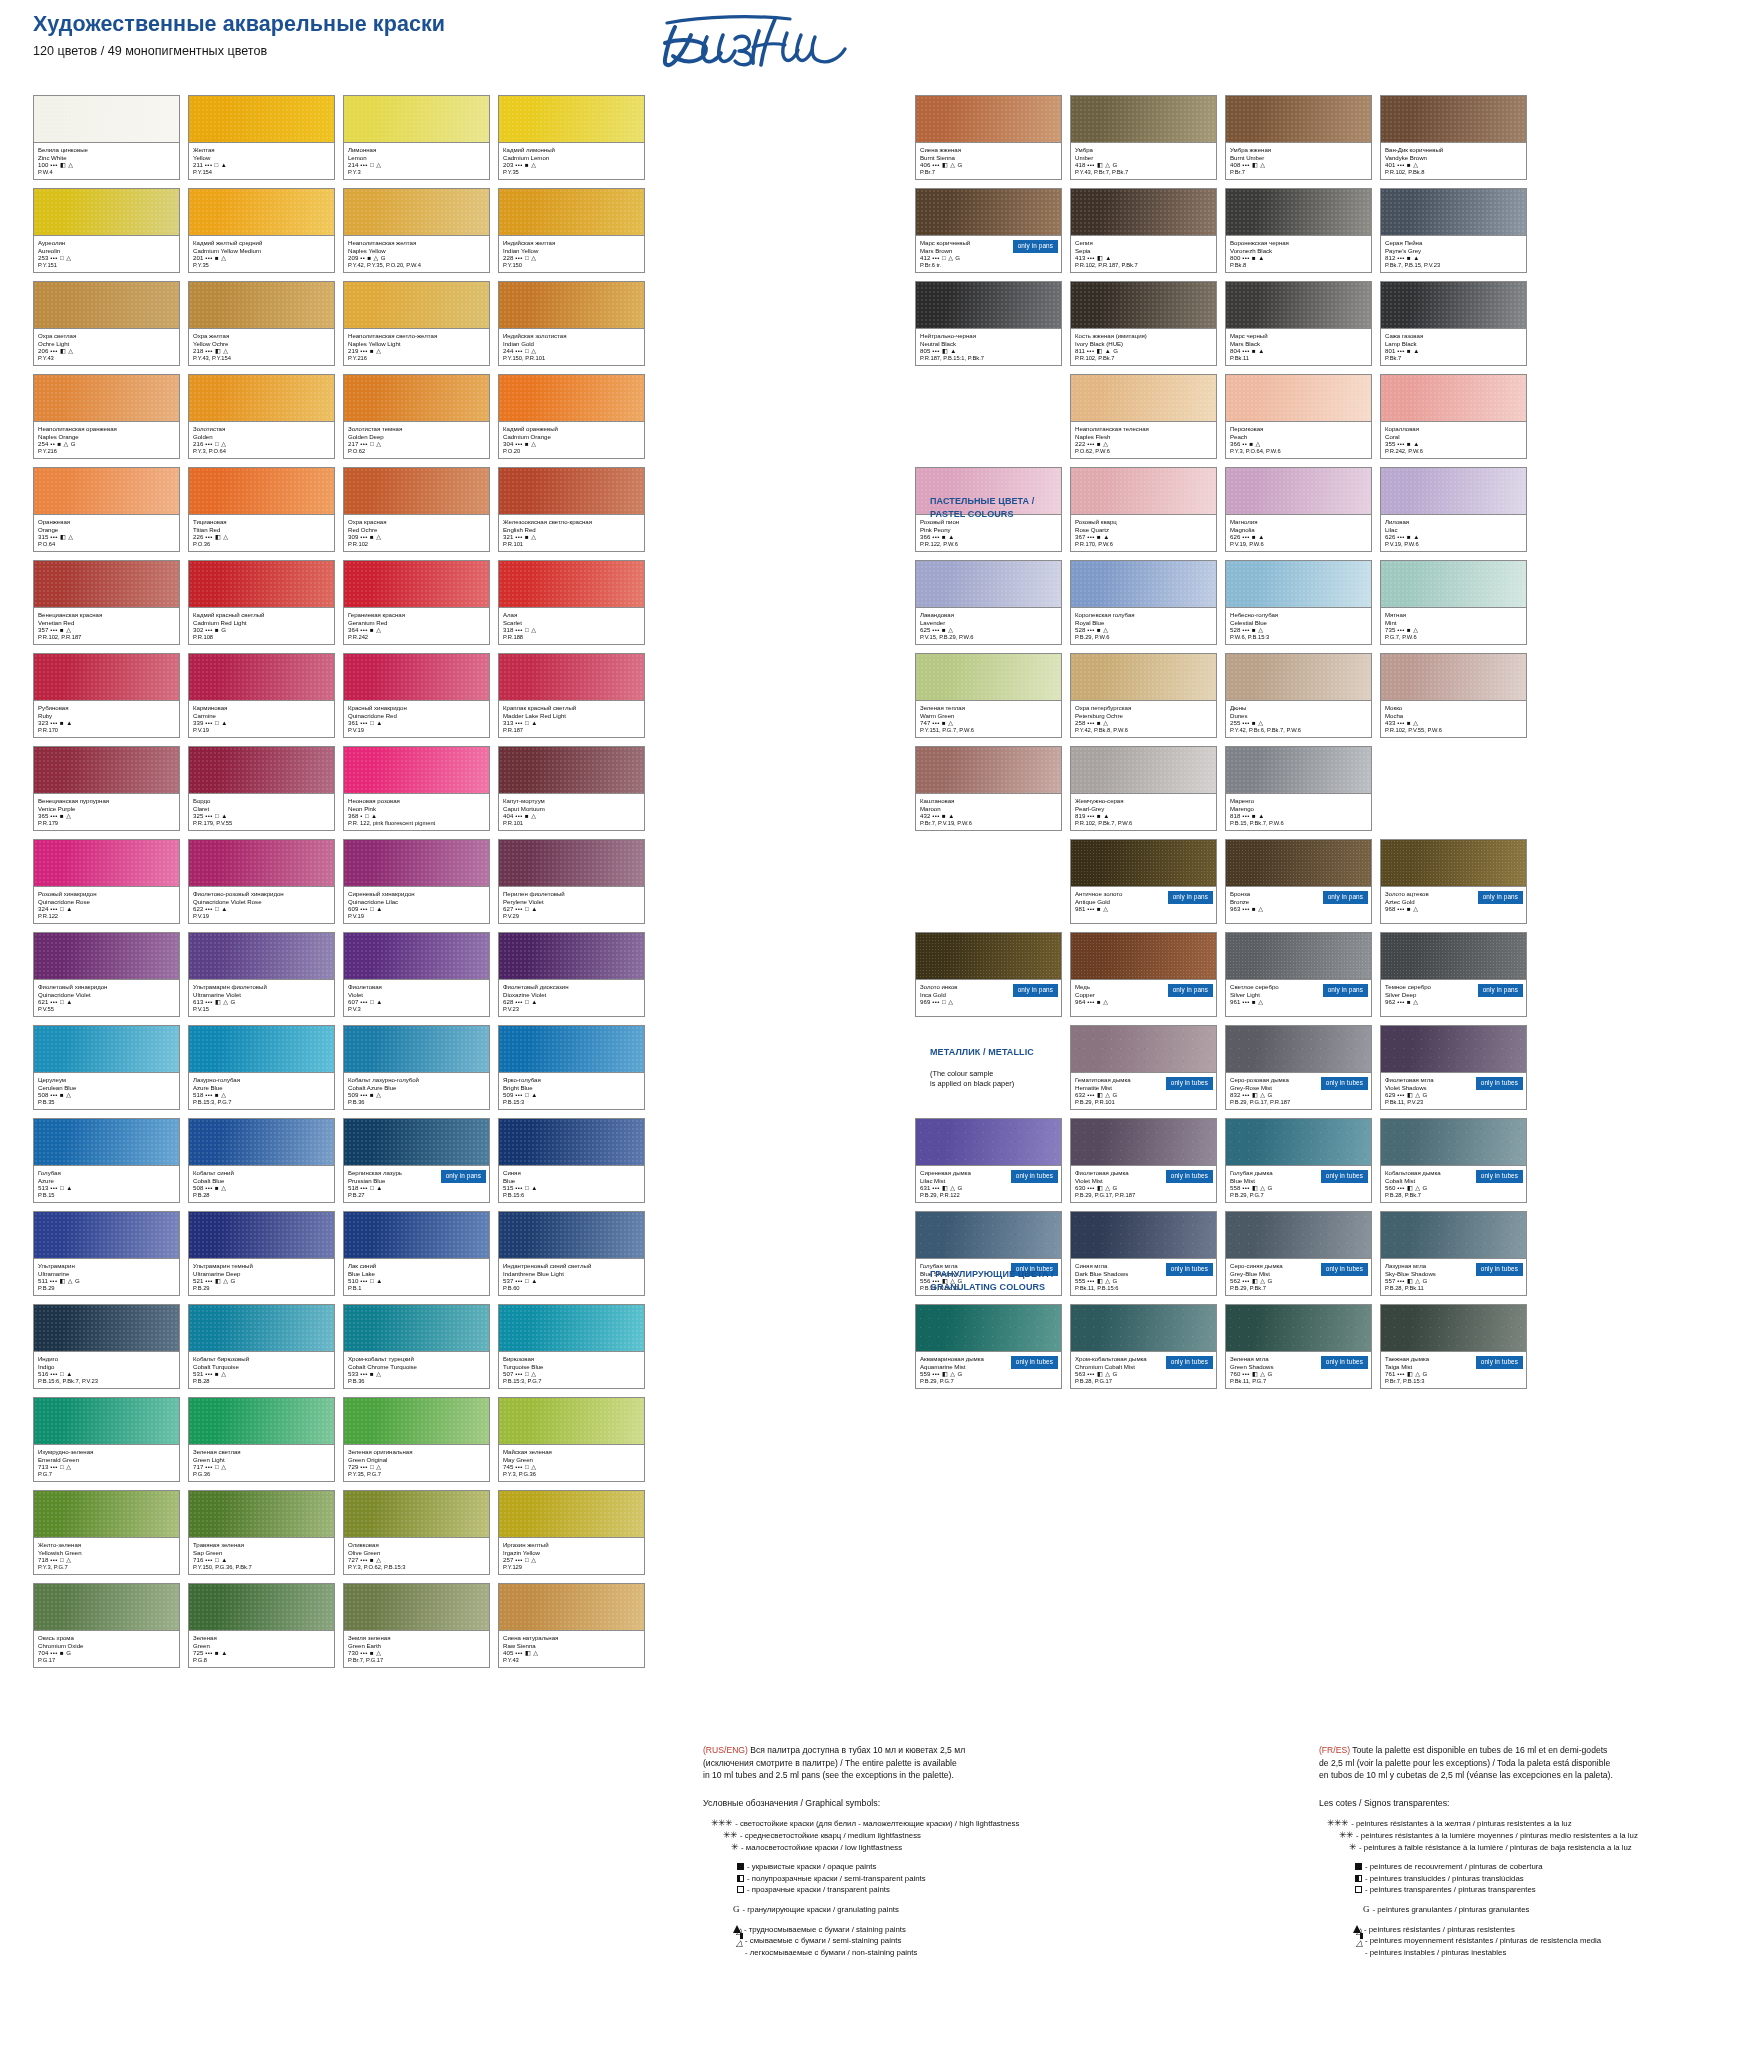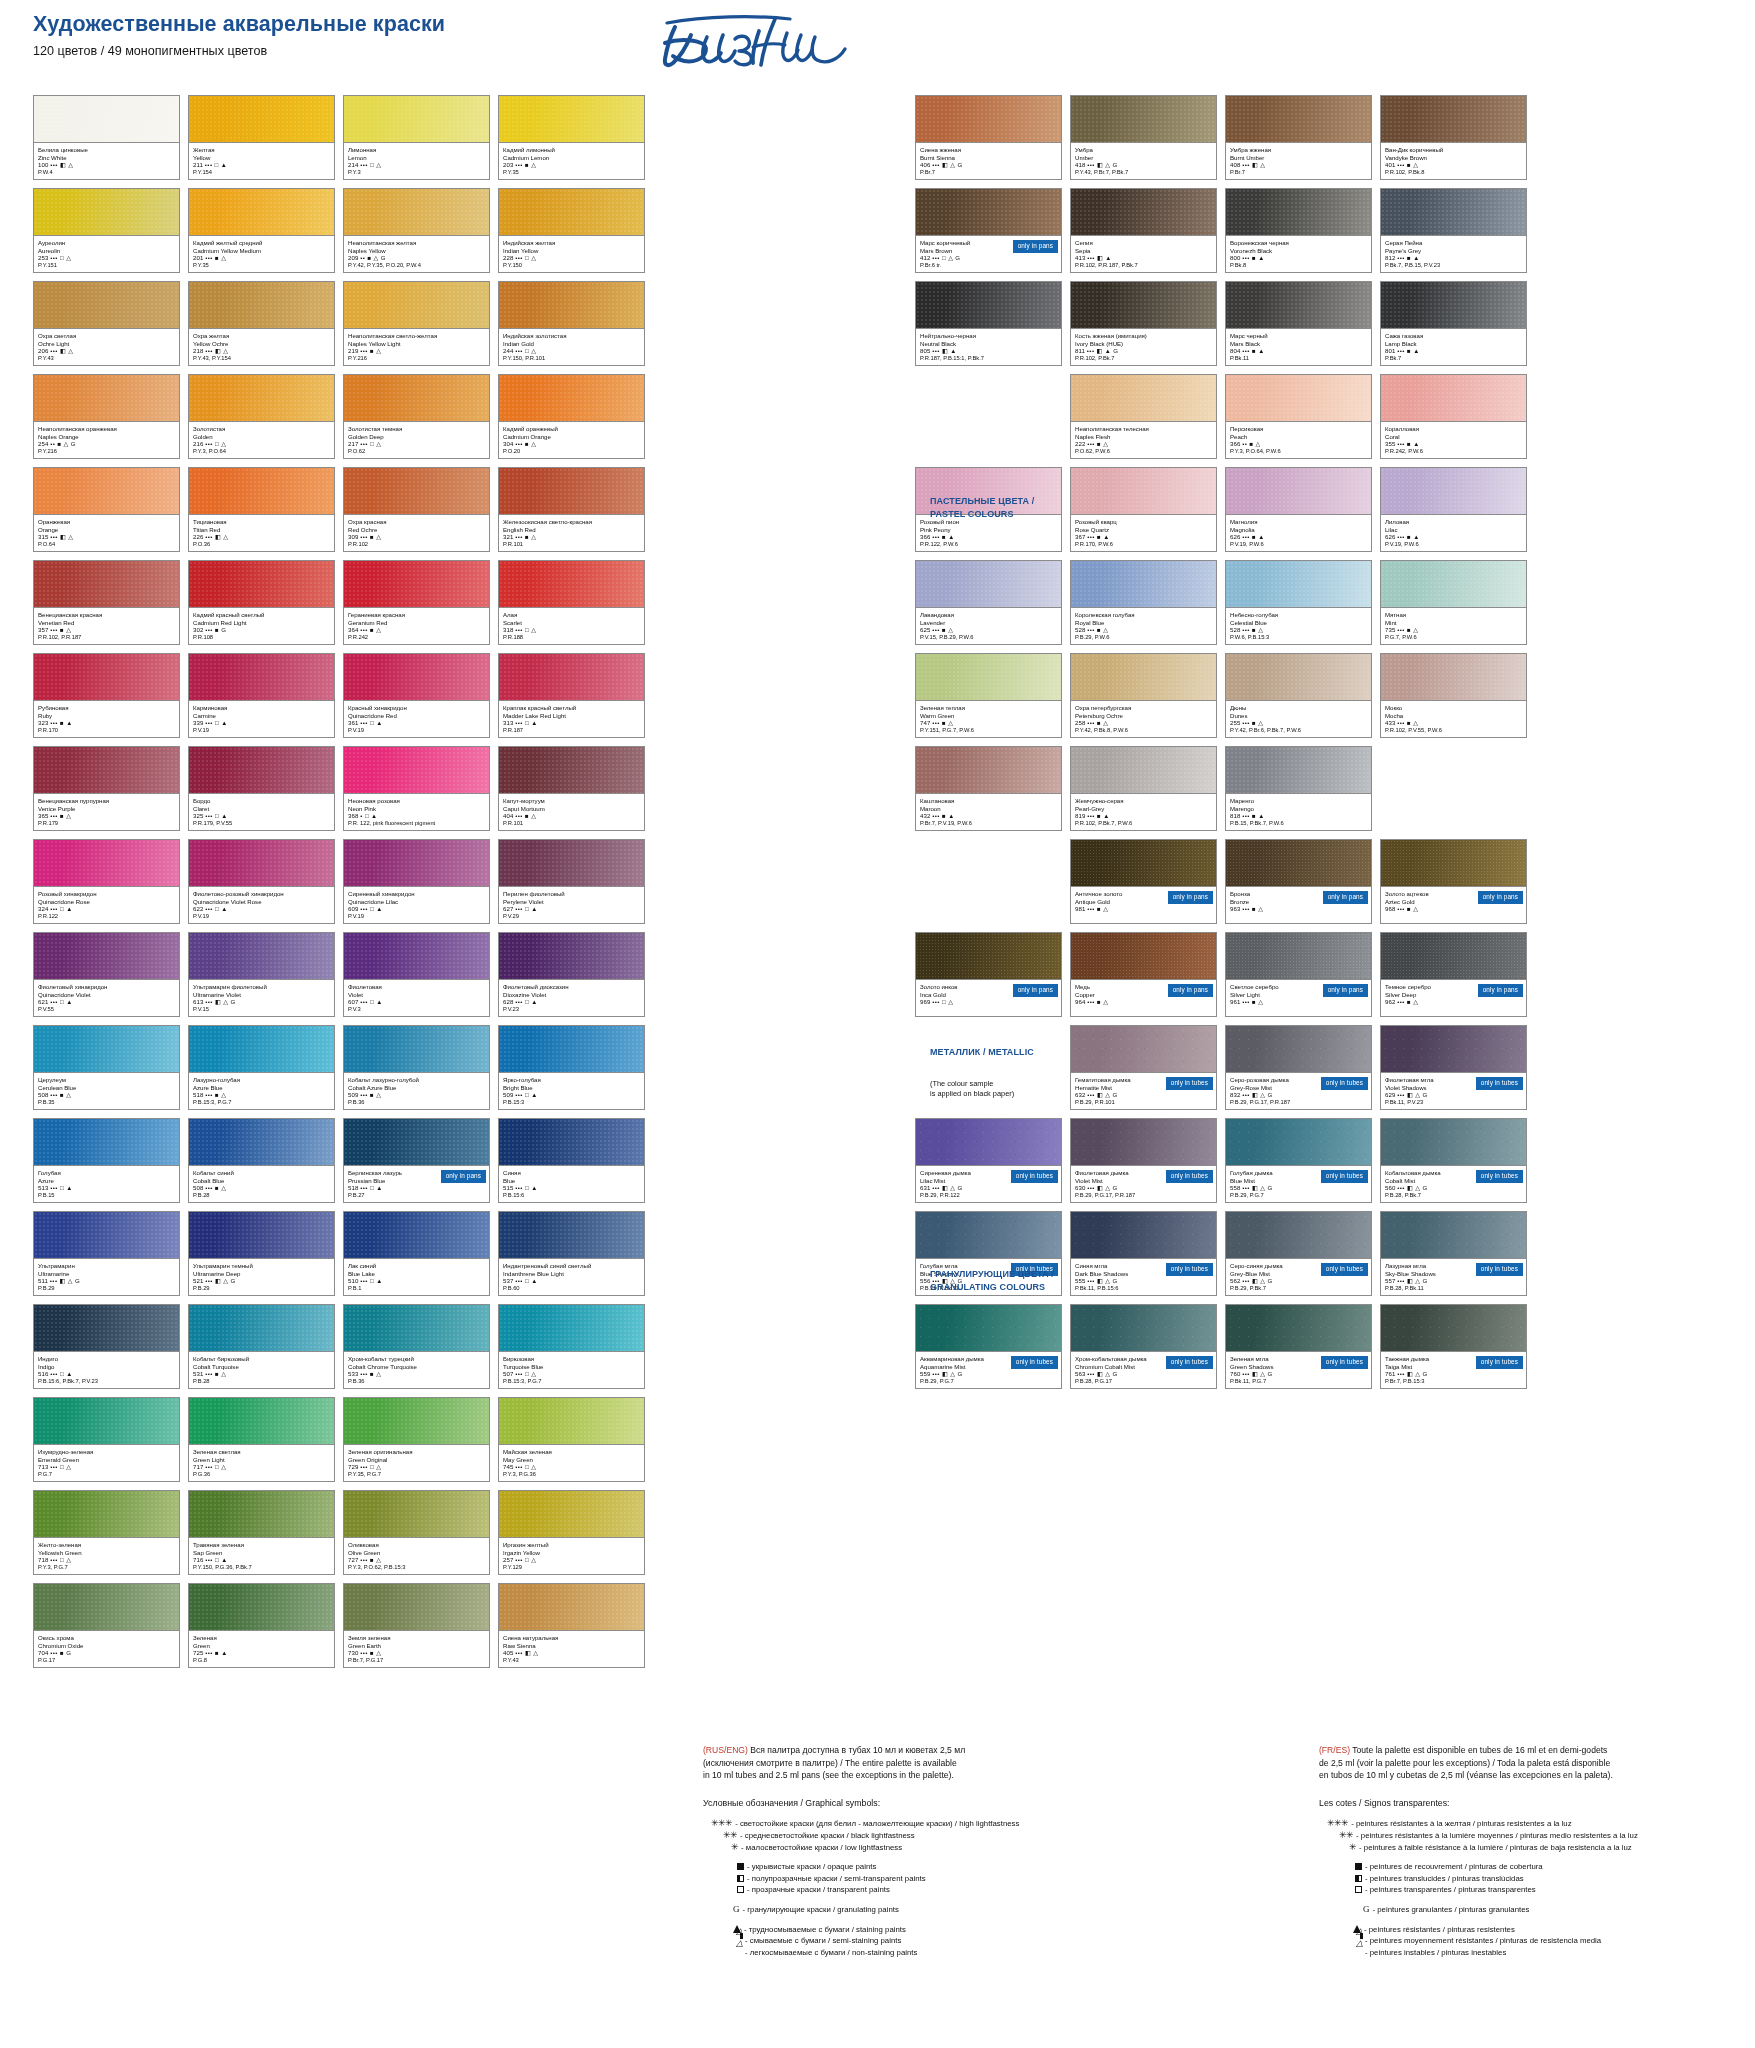--- a/index.html
+++ b/index.html
@@ -67,21 +67,21 @@
   }
 
   
   .sect { position: absolute; width: 215px; }
   .sect .t1, .sect .t2 {
     font-size: 9px; font-weight: bold; color: #1b5092;
     line-height: 12.5px; letter-spacing: .1px;
   }
   .sect .note {
     font-size: 7.4px; font-weight: normal; color: #111;
-    line-height: 10px; margin-top: 20px;
+    line-height: 10px; margin-top: 10px;
   }
 
   
   .foot { position: absolute; font-size: 8.6px; line-height: 12.6px; color: #111; }
   .foot .lead { font-weight: normal; }
   .foot .lead .tag { color: #c0392b; }
   .foot .subhead { font-size: 8.8px; margin-top: 15px; }
   .legend { margin-top: 9px; }
   .lrow { display: flex; align-items: baseline; font-size: 7.8px; line-height: 11.6px; white-space: nowrap; }
   .lkey { display: inline-block; text-align: right; flex: 0 0 auto; }
@@ -1499,21 +1499,21 @@
     <span>in 10 ml tubes and 2.5 ml pans (see the exceptions in the palette).</span>
   </div>
   <div class="subhead">Условные обозначения / Graphical symbols:</div>
   <div class="legend" id="legend-ru">
       <div class="lrow" style="padding-left: 8px;">
         <span class="lkey"><span class="star">✳✳✳</span></span>
         <span class="ltxt">- светостойкие краски (для белил - маложелтеющие краски) / high lightfastness</span>
       </div>
       <div class="lrow" style="padding-left: 20px;">
         <span class="lkey"><span class="star">✳✳</span></span>
-        <span class="ltxt">- среднесветостойкие краски / black lightfastness</span>
+        <span class="ltxt">- среднесветостойкие кварц / medium lightfastness</span>
       </div>
       <div class="lrow" style="padding-left: 28px;">
         <span class="lkey"><span class="star">✳</span></span>
         <span class="ltxt">- малосветостойкие краски / low lightfastness</span>
       </div>
       <div class="gap"></div>
       <div class="lrow" style="padding-left: 34px;">
         <span class="lkey"><i class="sq full"></i></span>
         <span class="ltxt">- укрывистые краски / opaque paints</span>
       </div>

